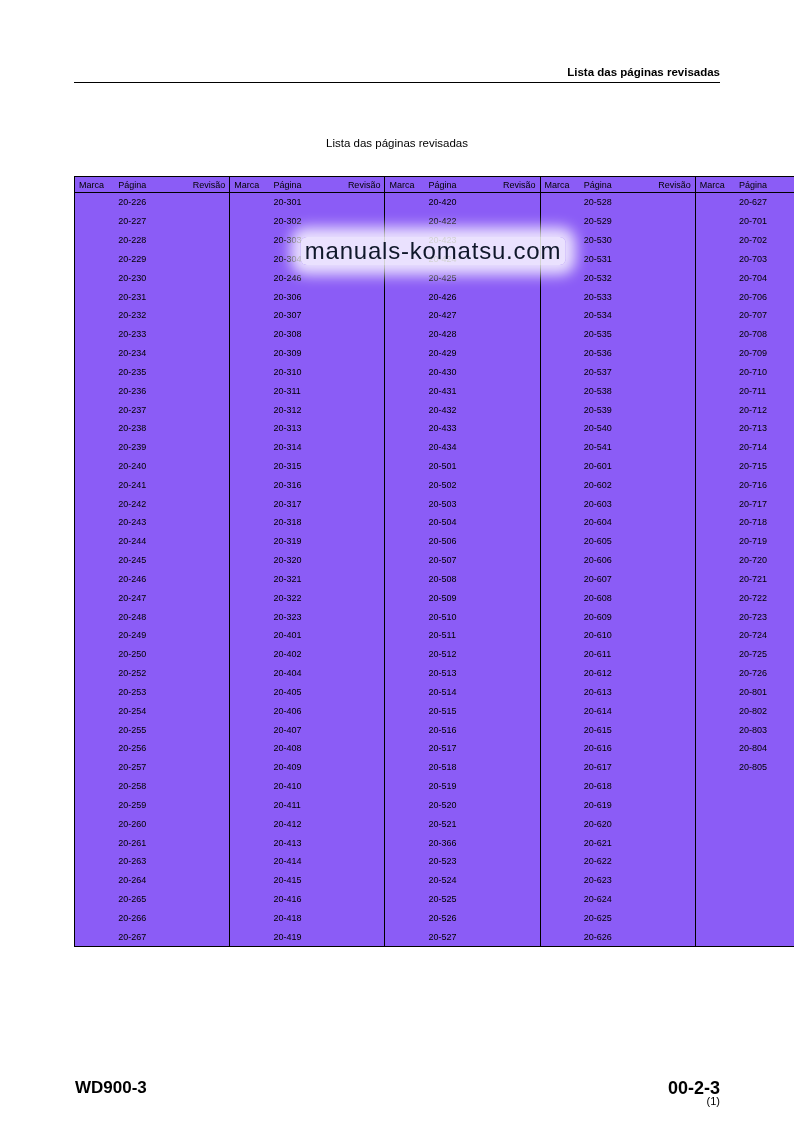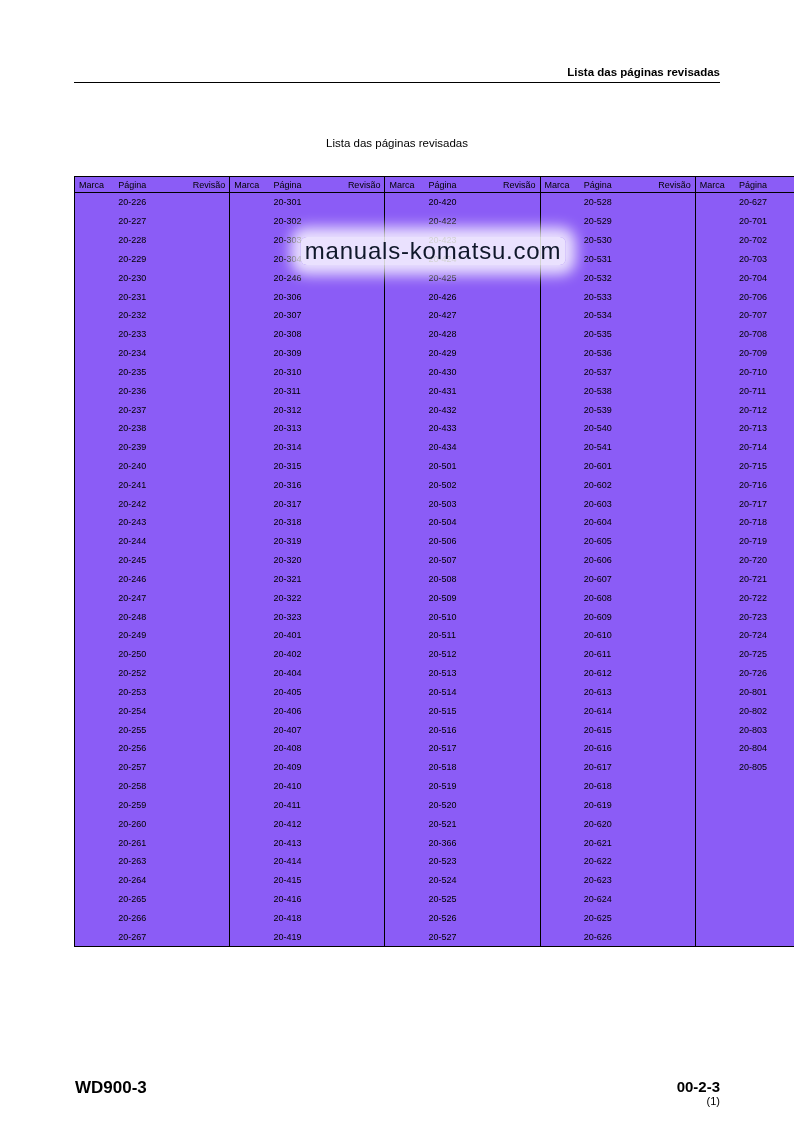--- a/index.html
+++ b/index.html
@@ -89,21 +89,21 @@
     position: absolute;
     left: 75px;
     top: 1066px;
     font-size: 17px;
     font-weight: bold;
   }
   .footer-right {
     position: absolute;
     right: 74px;
     top: 1066px;
-    font-size: 15px;
+    font-size: 18px;
     font-weight: bold;
     text-align: right;
   }
   .footer-sub {
     position: absolute;
     right: 74px;
     top: 1083px;
     font-size: 11px;
     text-align: right;
   }

